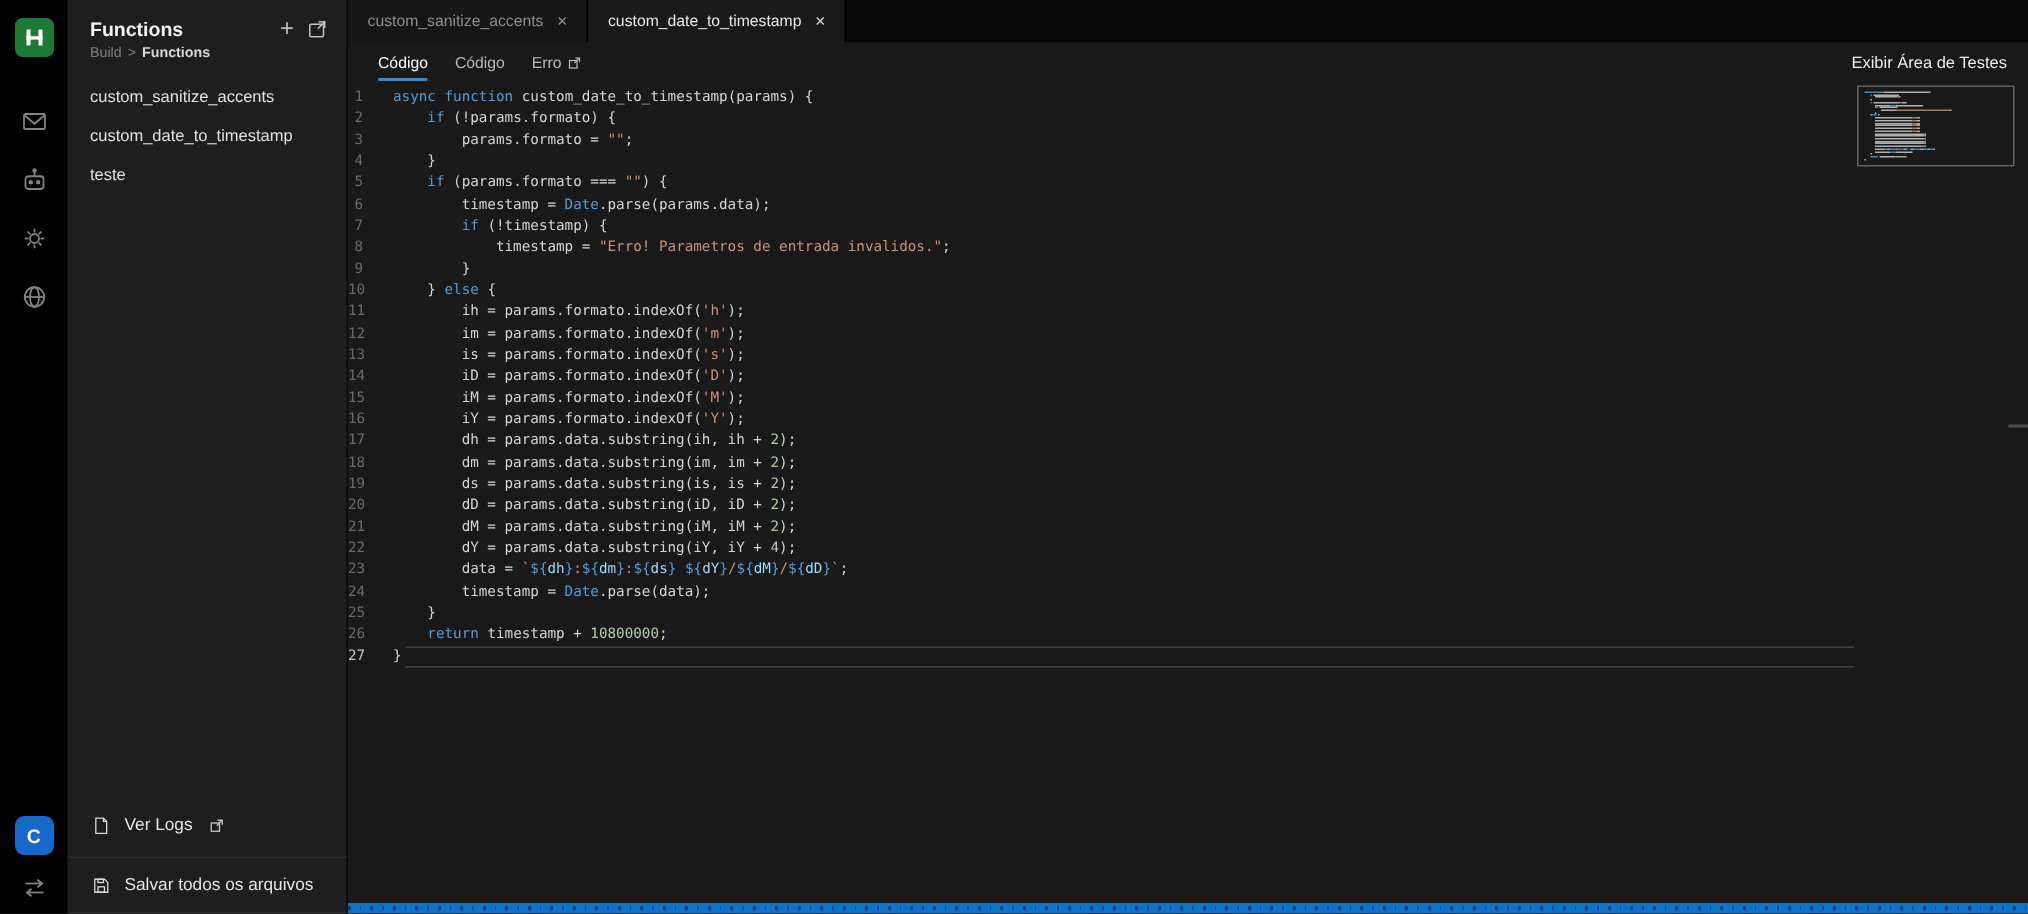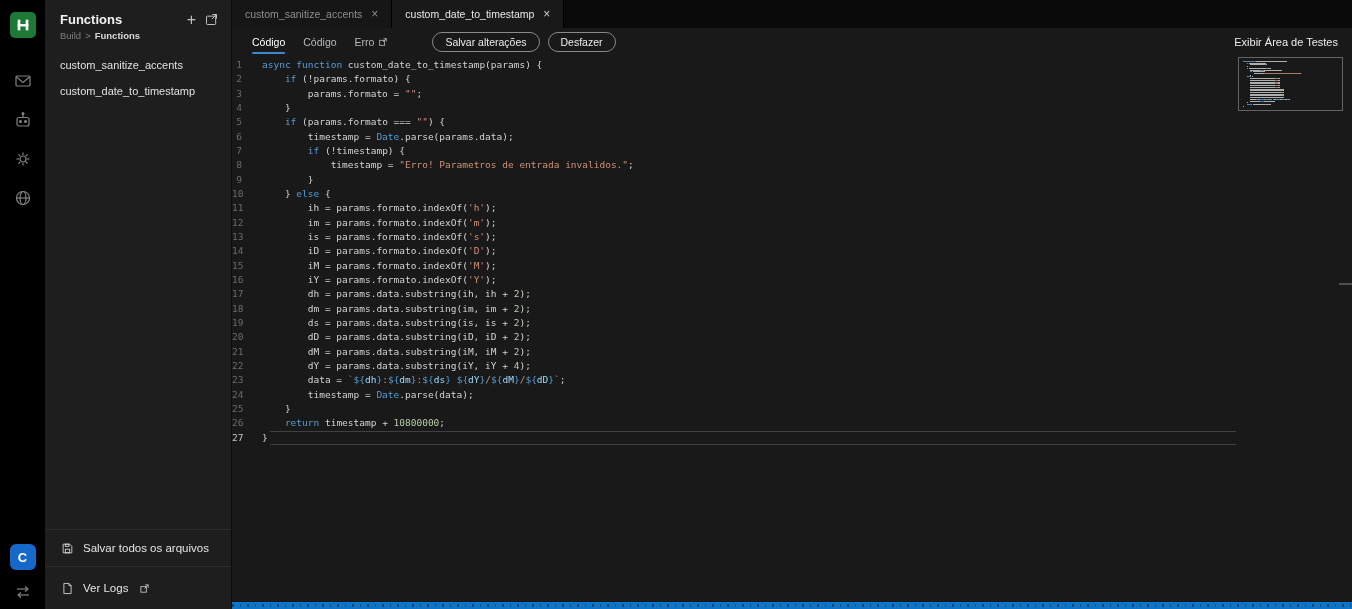--- a/index.html
+++ b/index.html
@@ -157,42 +157,43 @@
       <div class="breadcrumb">
         <span>Build</span>
         <span>&gt;</span>
         <span class="crumb-current">Functions</span>
       </div>
     </div>
 
     <div class="fn-list">
       <div class="fn-item">custom_sanitize_accents</div>
       <div class="fn-item">custom_date_to_timestamp</div>
+      <div class="fn-item">teste</div>
     </div>
 
     <div class="sb-footer">
+      <div class="sb-row row-logs">
+        <svg width="13" height="13" viewBox="0 0 18 18" fill="none" stroke="#d8d8d8" stroke-width="1.2">
+          <path d="M4,2 H11 L14,5 V16 H4 Z"></path>
+          <polyline points="11,2 11,5 14,5"></polyline>
+        </svg>
+        <span>Ver Logs</span>
+        <svg class="ext" width="11" height="11" viewBox="0 0 18 18" fill="none" stroke="#c8c8c8" stroke-width="1.4">
+          <rect x="3" y="6" width="9" height="9"></rect>
+          <polyline points="10,3 15,3 15,8"></polyline>
+          <line x1="15" y1="3" x2="9" y2="9"></line>
+        </svg>
+      </div>
       <div class="sb-row row-saveall">
         <svg width="13" height="13" viewBox="0 0 18 18" fill="none" stroke="#d8d8d8" stroke-width="1.2">
           <path d="M3,3 H12 L15,6 V15 H3 Z"></path>
           <rect x="6" y="10" width="6" height="5"></rect>
           <rect x="6" y="3" width="5" height="3"></rect>
         </svg>
         <span>Salvar todos os arquivos</span>
-      </div>
-      <div class="sb-row row-logs">
-        <svg width="13" height="13" viewBox="0 0 18 18" fill="none" stroke="#d8d8d8" stroke-width="1.2">
-          <path d="M4,2 H11 L14,5 V16 H4 Z"></path>
-          <polyline points="11,2 11,5 14,5"></polyline>
-        </svg>
-        <span>Ver Logs</span>
-        <svg class="ext" width="11" height="11" viewBox="0 0 18 18" fill="none" stroke="#c8c8c8" stroke-width="1.4">
-          <rect x="3" y="6" width="9" height="9"></rect>
-          <polyline points="10,3 15,3 15,8"></polyline>
-          <line x1="15" y1="3" x2="9" y2="9"></line>
-        </svg>
       </div>
     </div>
   </aside>
 
   <main class="main">
     <div class="tabstrip">
       <div class="tab tab-inactive">
         <span>custom_sanitize_accents</span>
         <span class="tab-close">×</span>
       </div>
@@ -209,24 +210,20 @@
       <span class="tb-tab">
         <span>Código</span>
       </span>
       <span class="tb-tab">
         <span>Erro</span>
         <svg width="10" height="10" viewBox="0 0 18 18" fill="none" stroke="#b9b9b9" stroke-width="1.5">
           <rect x="3" y="6" width="9" height="9"></rect>
           <polyline points="10,3 15,3 15,8"></polyline>
           <line x1="15" y1="3" x2="9" y2="9"></line>
         </svg>
-      </span>
-      <span class="btn-group">
-        <button class="pill-btn">Salvar alterações</button>
-        <button class="pill-btn">Desfazer</button>
       </span>
       <span class="tests-toggle">Exibir Área de Testes</span>
     </div>
 
     <div class="editor">
       <div class="code" id="code-lines"><div class="row"><span class="ln">1</span><span><span style="color: rgb(86, 156, 214);">async</span><span style="color: rgb(212, 212, 212);"> </span><span style="color: rgb(86, 156, 214);">function</span><span style="color: rgb(212, 212, 212);"> custom_date_to_timestamp(params) {</span></span></div><div class="row"><span class="ln">2</span><span><span style="color: rgb(212, 212, 212);">    </span><span style="color: rgb(86, 156, 214);">if</span><span style="color: rgb(212, 212, 212);"> (!params.formato) {</span></span></div><div class="row"><span class="ln">3</span><span><span style="color: rgb(212, 212, 212);">        params.formato = </span><span style="color: rgb(206, 145, 120);">""</span><span style="color: rgb(212, 212, 212);">;</span></span></div><div class="row"><span class="ln">4</span><span><span style="color: rgb(212, 212, 212);">    }</span></span></div><div class="row"><span class="ln">5</span><span><span style="color: rgb(212, 212, 212);">    </span><span style="color: rgb(86, 156, 214);">if</span><span style="color: rgb(212, 212, 212);"> (params.formato === </span><span style="color: rgb(206, 145, 120);">""</span><span style="color: rgb(212, 212, 212);">) {</span></span></div><div class="row"><span class="ln">6</span><span><span style="color: rgb(212, 212, 212);">        timestamp = </span><span style="color: rgb(86, 156, 214);">Date</span><span style="color: rgb(212, 212, 212);">.parse(params.data);</span></span></div><div class="row"><span class="ln">7</span><span><span style="color: rgb(212, 212, 212);">        </span><span style="color: rgb(86, 156, 214);">if</span><span style="color: rgb(212, 212, 212);"> (!timestamp) {</span></span></div><div class="row"><span class="ln">8</span><span><span style="color: rgb(212, 212, 212);">            timestamp = </span><span style="color: rgb(206, 145, 120);">"Erro! Parametros de entrada invalidos."</span><span style="color: rgb(212, 212, 212);">;</span></span></div><div class="row"><span class="ln">9</span><span><span style="color: rgb(212, 212, 212);">        }</span></span></div><div class="row"><span class="ln">10</span><span><span style="color: rgb(212, 212, 212);">    } </span><span style="color: rgb(86, 156, 214);">else</span><span style="color: rgb(212, 212, 212);"> {</span></span></div><div class="row"><span class="ln">11</span><span><span style="color: rgb(212, 212, 212);">        ih = params.formato.indexOf(</span><span style="color: rgb(206, 145, 120);">'h'</span><span style="color: rgb(212, 212, 212);">);</span></span></div><div class="row"><span class="ln">12</span><span><span style="color: rgb(212, 212, 212);">        im = params.formato.indexOf(</span><span style="color: rgb(206, 145, 120);">'m'</span><span style="color: rgb(212, 212, 212);">);</span></span></div><div class="row"><span class="ln">13</span><span><span style="color: rgb(212, 212, 212);">        is = params.formato.indexOf(</span><span style="color: rgb(206, 145, 120);">'s'</span><span style="color: rgb(212, 212, 212);">);</span></span></div><div class="row"><span class="ln">14</span><span><span style="color: rgb(212, 212, 212);">        iD = params.formato.indexOf(</span><span style="color: rgb(206, 145, 120);">'D'</span><span style="color: rgb(212, 212, 212);">);</span></span></div><div class="row"><span class="ln">15</span><span><span style="color: rgb(212, 212, 212);">        iM = params.formato.indexOf(</span><span style="color: rgb(206, 145, 120);">'M'</span><span style="color: rgb(212, 212, 212);">);</span></span></div><div class="row"><span class="ln">16</span><span><span style="color: rgb(212, 212, 212);">        iY = params.formato.indexOf(</span><span style="color: rgb(206, 145, 120);">'Y'</span><span style="color: rgb(212, 212, 212);">);</span></span></div><div class="row"><span class="ln">17</span><span><span style="color: rgb(212, 212, 212);">        dh = params.data.substring(ih, ih + </span><span style="color: rgb(181, 206, 168);">2</span><span style="color: rgb(212, 212, 212);">);</span></span></div><div class="row"><span class="ln">18</span><span><span style="color: rgb(212, 212, 212);">        dm = params.data.substring(im, im + </span><span style="color: rgb(181, 206, 168);">2</span><span style="color: rgb(212, 212, 212);">);</span></span></div><div class="row"><span class="ln">19</span><span><span style="color: rgb(212, 212, 212);">        ds = params.data.substring(is, is + </span><span style="color: rgb(181, 206, 168);">2</span><span style="color: rgb(212, 212, 212);">);</span></span></div><div class="row"><span class="ln">20</span><span><span style="color: rgb(212, 212, 212);">        dD = params.data.substring(iD, iD + </span><span style="color: rgb(181, 206, 168);">2</span><span style="color: rgb(212, 212, 212);">);</span></span></div><div class="row"><span class="ln">21</span><span><span style="color: rgb(212, 212, 212);">        dM = params.data.substring(iM, iM + </span><span style="color: rgb(181, 206, 168);">2</span><span style="color: rgb(212, 212, 212);">);</span></span></div><div class="row"><span class="ln">22</span><span><span style="color: rgb(212, 212, 212);">        dY = params.data.substring(iY, iY + </span><span style="color: rgb(181, 206, 168);">4</span><span style="color: rgb(212, 212, 212);">);</span></span></div><div class="row"><span class="ln">23</span><span><span style="color: rgb(212, 212, 212);">        data = </span><span style="color: rgb(206, 145, 120);">`</span><span style="color: rgb(86, 156, 214);">${</span><span style="color: rgb(156, 220, 254);">dh</span><span style="color: rgb(86, 156, 214);">}</span><span style="color: rgb(206, 145, 120);">:</span><span style="color: rgb(86, 156, 214);">${</span><span style="color: rgb(156, 220, 254);">dm</span><span style="color: rgb(86, 156, 214);">}</span><span style="color: rgb(206, 145, 120);">:</span><span style="color: rgb(86, 156, 214);">${</span><span style="color: rgb(156, 220, 254);">ds</span><span style="color: rgb(86, 156, 214);">}</span><span style="color: rgb(206, 145, 120);"> </span><span style="color: rgb(86, 156, 214);">${</span><span style="color: rgb(156, 220, 254);">dY</span><span style="color: rgb(86, 156, 214);">}</span><span style="color: rgb(206, 145, 120);">/</span><span style="color: rgb(86, 156, 214);">${</span><span style="color: rgb(156, 220, 254);">dM</span><span style="color: rgb(86, 156, 214);">}</span><span style="color: rgb(206, 145, 120);">/</span><span style="color: rgb(86, 156, 214);">${</span><span style="color: rgb(156, 220, 254);">dD</span><span style="color: rgb(86, 156, 214);">}</span><span style="color: rgb(206, 145, 120);">`</span><span style="color: rgb(212, 212, 212);">;</span></span></div><div class="row"><span class="ln">24</span><span><span style="color: rgb(212, 212, 212);">        timestamp = </span><span style="color: rgb(86, 156, 214);">Date</span><span style="color: rgb(212, 212, 212);">.parse(data);</span></span></div><div class="row"><span class="ln">25</span><span><span style="color: rgb(212, 212, 212);">    }</span></span></div><div class="row"><span class="ln">26</span><span><span style="color: rgb(212, 212, 212);">    </span><span style="color: rgb(86, 156, 214);">return</span><span style="color: rgb(212, 212, 212);"> timestamp + </span><span style="color: rgb(181, 206, 168);">10800000</span><span style="color: rgb(212, 212, 212);">;</span></span></div><div class="row current"><span class="ln">27</span><span><span style="color: rgb(212, 212, 212);">}</span></span></div></div>
       <div class="minimap">
         <div id="minimap-lines">
             <div class="mrow"><span class="mtok" style="width: 4.5px; background: rgb(86, 156, 214);"></span><span class="mtok" style="width: 0.9px; background: transparent;"></span><span class="mtok" style="width: 7.2px; background: rgb(86, 156, 214);"></span><span class="mtok" style="width: 0.9px; background: transparent;"></span><span class="mtok" style="width: 30.6px; background: rgb(212, 212, 212);"></span></div>
             <div class="mrow"><span class="mtok" style="width: 3.6px; background: transparent;"></span><span class="mtok" style="width: 1.8px; background: rgb(86, 156, 214);"></span><span class="mtok" style="width: 0.9px; background: transparent;"></span><span class="mtok" style="width: 17.1px; background: rgb(212, 212, 212);"></span></div>

